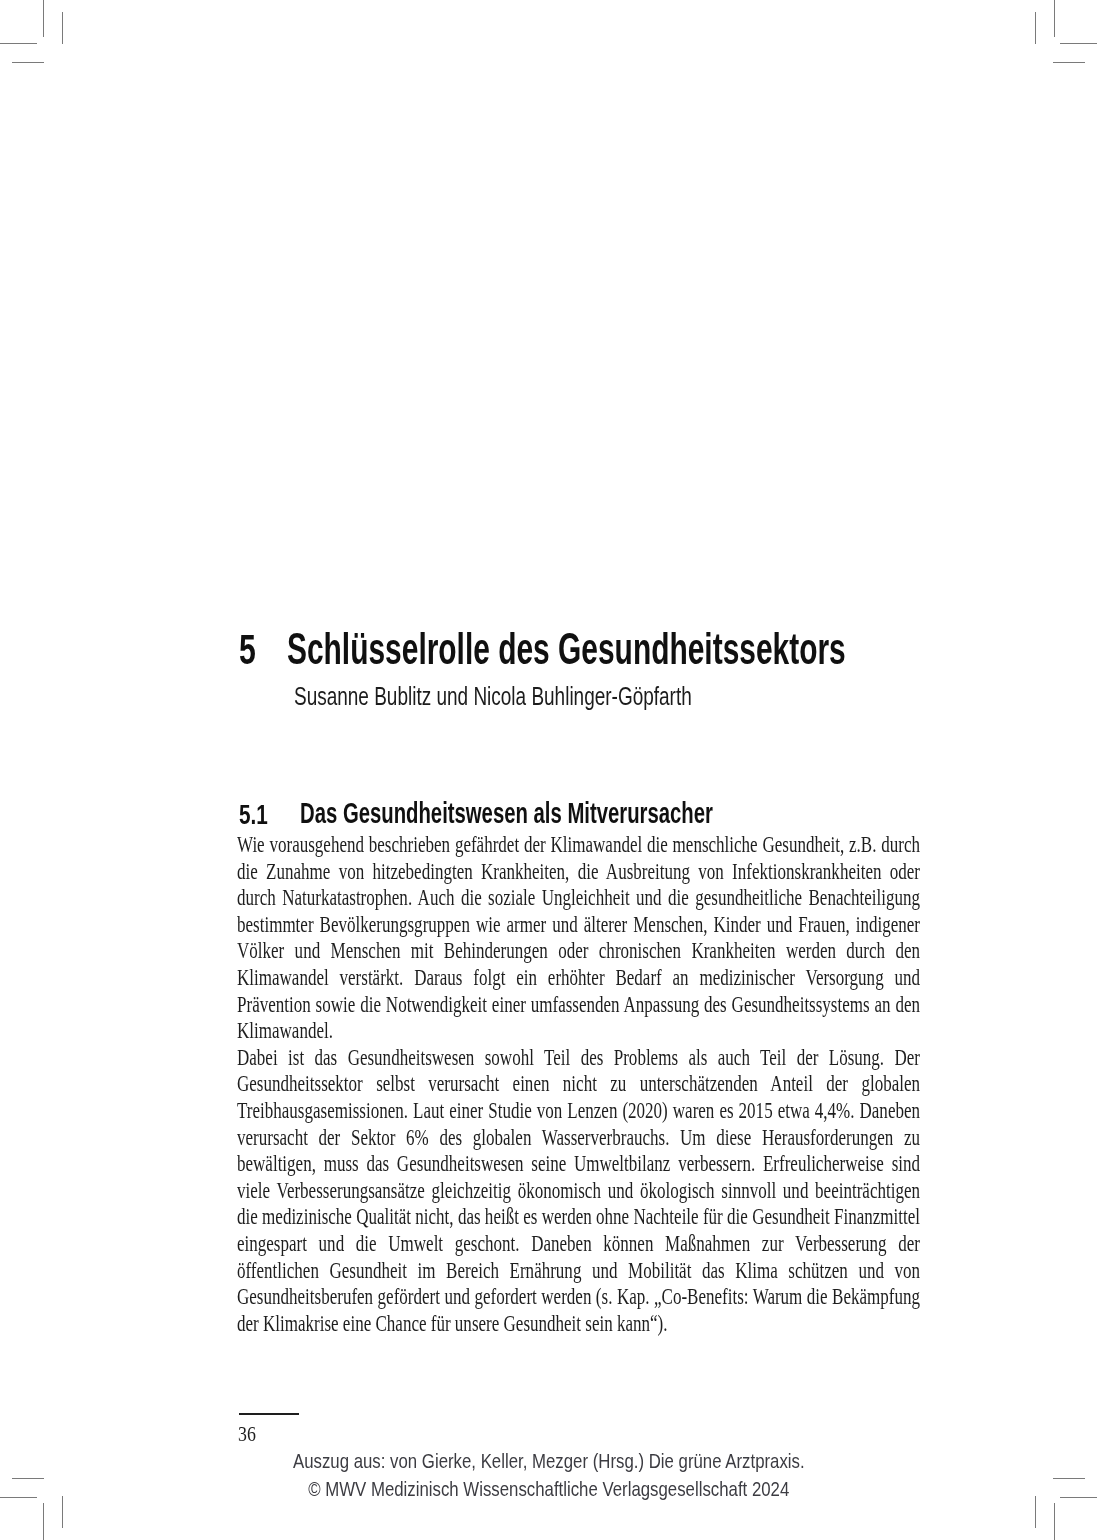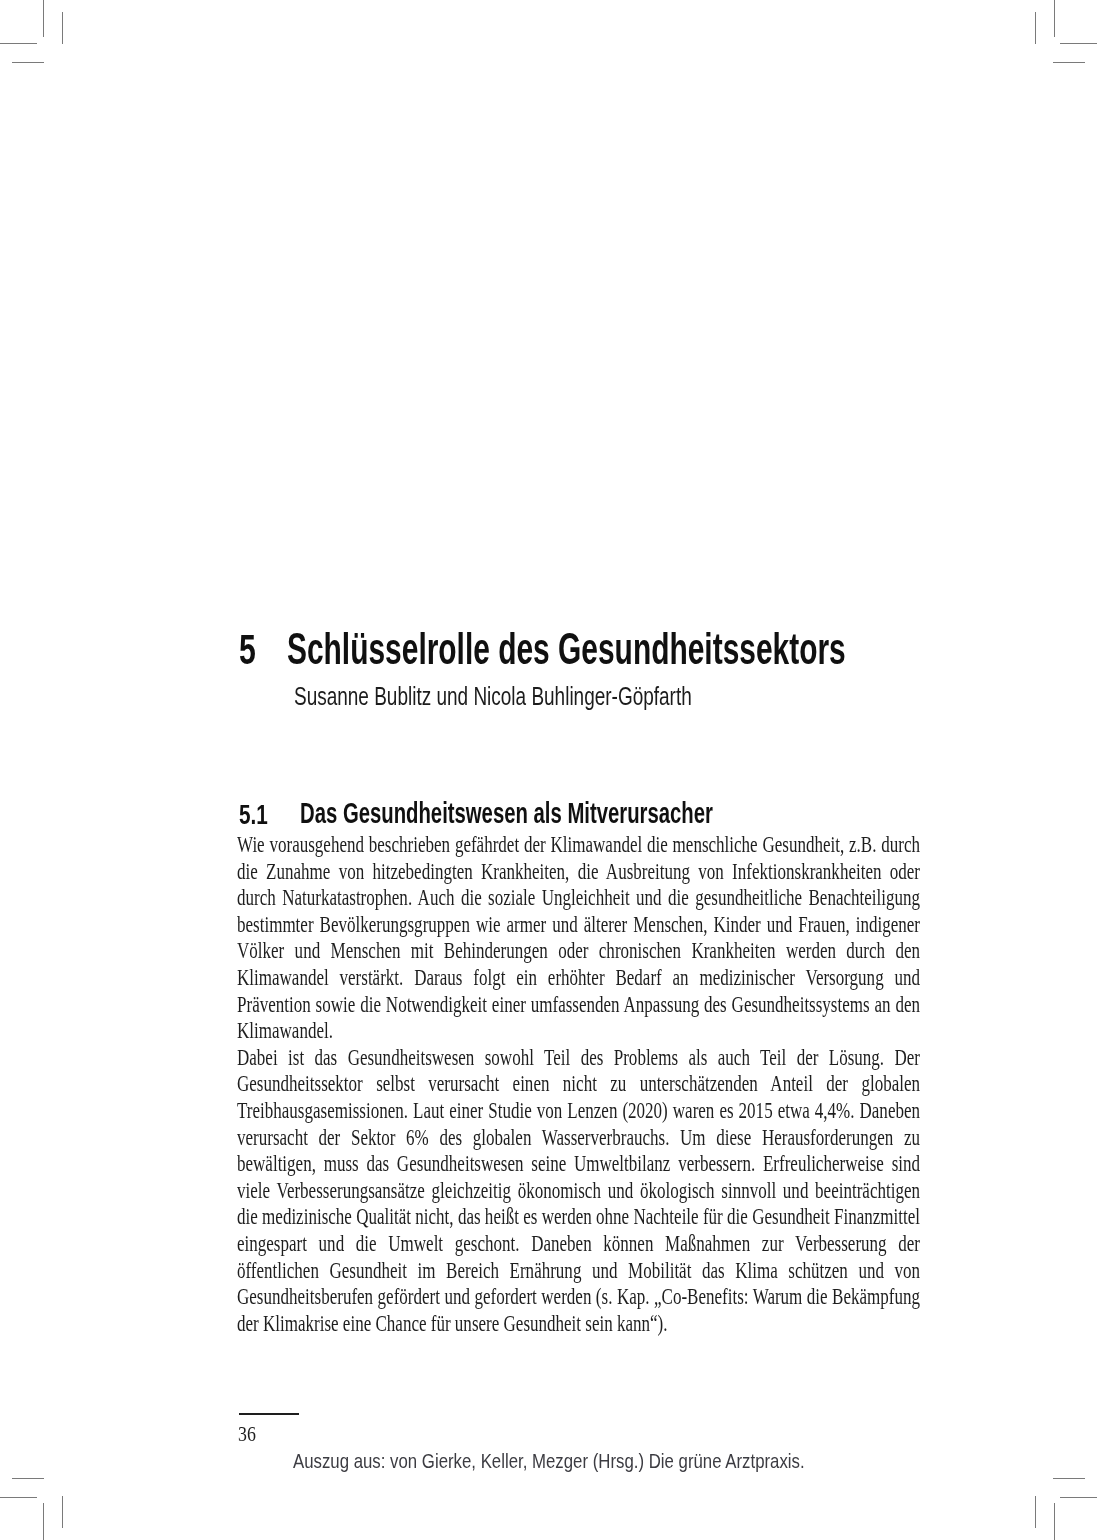--- a/index.html
+++ b/index.html
@@ -150,15 +150,18 @@
     <p>Dabei ist das Gesundheitswesen sowohl Teil des Problems als auch Teil der Lösung. Der Gesundheitssektor selbst verursacht einen nicht zu unterschätzenden Anteil der globalen Treibhausgasemissionen. Laut einer Studie von Lenzen (2020) waren es 2015 etwa 4,4%. Daneben verursacht der Sektor 6% des globalen Wasserverbrauchs. Um diese Herausforderungen zu bewältigen, muss das Gesundheitswesen seine Umweltbilanz verbessern. Erfreulicherweise sind viele Verbesserungsansätze gleichzeitig ökonomisch und ökologisch sinnvoll und beeinträchtigen die medizinische Qualität nicht, das heißt es werden ohne Nachteile für die Gesundheit Finanzmittel eingespart und die Umwelt geschont. Daneben können Maßnahmen zur Verbesserung der öffentlichen Gesundheit im Bereich Ernährung und Mobilität das Klima schützen und von Gesundheitsberufen gefördert und gefordert werden (s. Kap. „Co-Benefits: Warum die Bekämpfung der Klimakrise eine Chance für unsere Gesundheit sein kann“).</p>
   </div>
 
   <div class="footnote-rule"></div>
   <div class="page-number">36</div>
 
   <div class="footer">
     <div class="fline">
       <span>Auszug aus: von Gierke, Keller, Mezger (Hrsg.) Die grüne Arztpraxis.</span>
     </div>
+    <div class="fline">
+      <span>© MWV Medizinisch Wissenschaftliche Verlagsgesellschaft 2024</span>
+    </div>
   </div>
 
 </div>
 
 </body></html>

